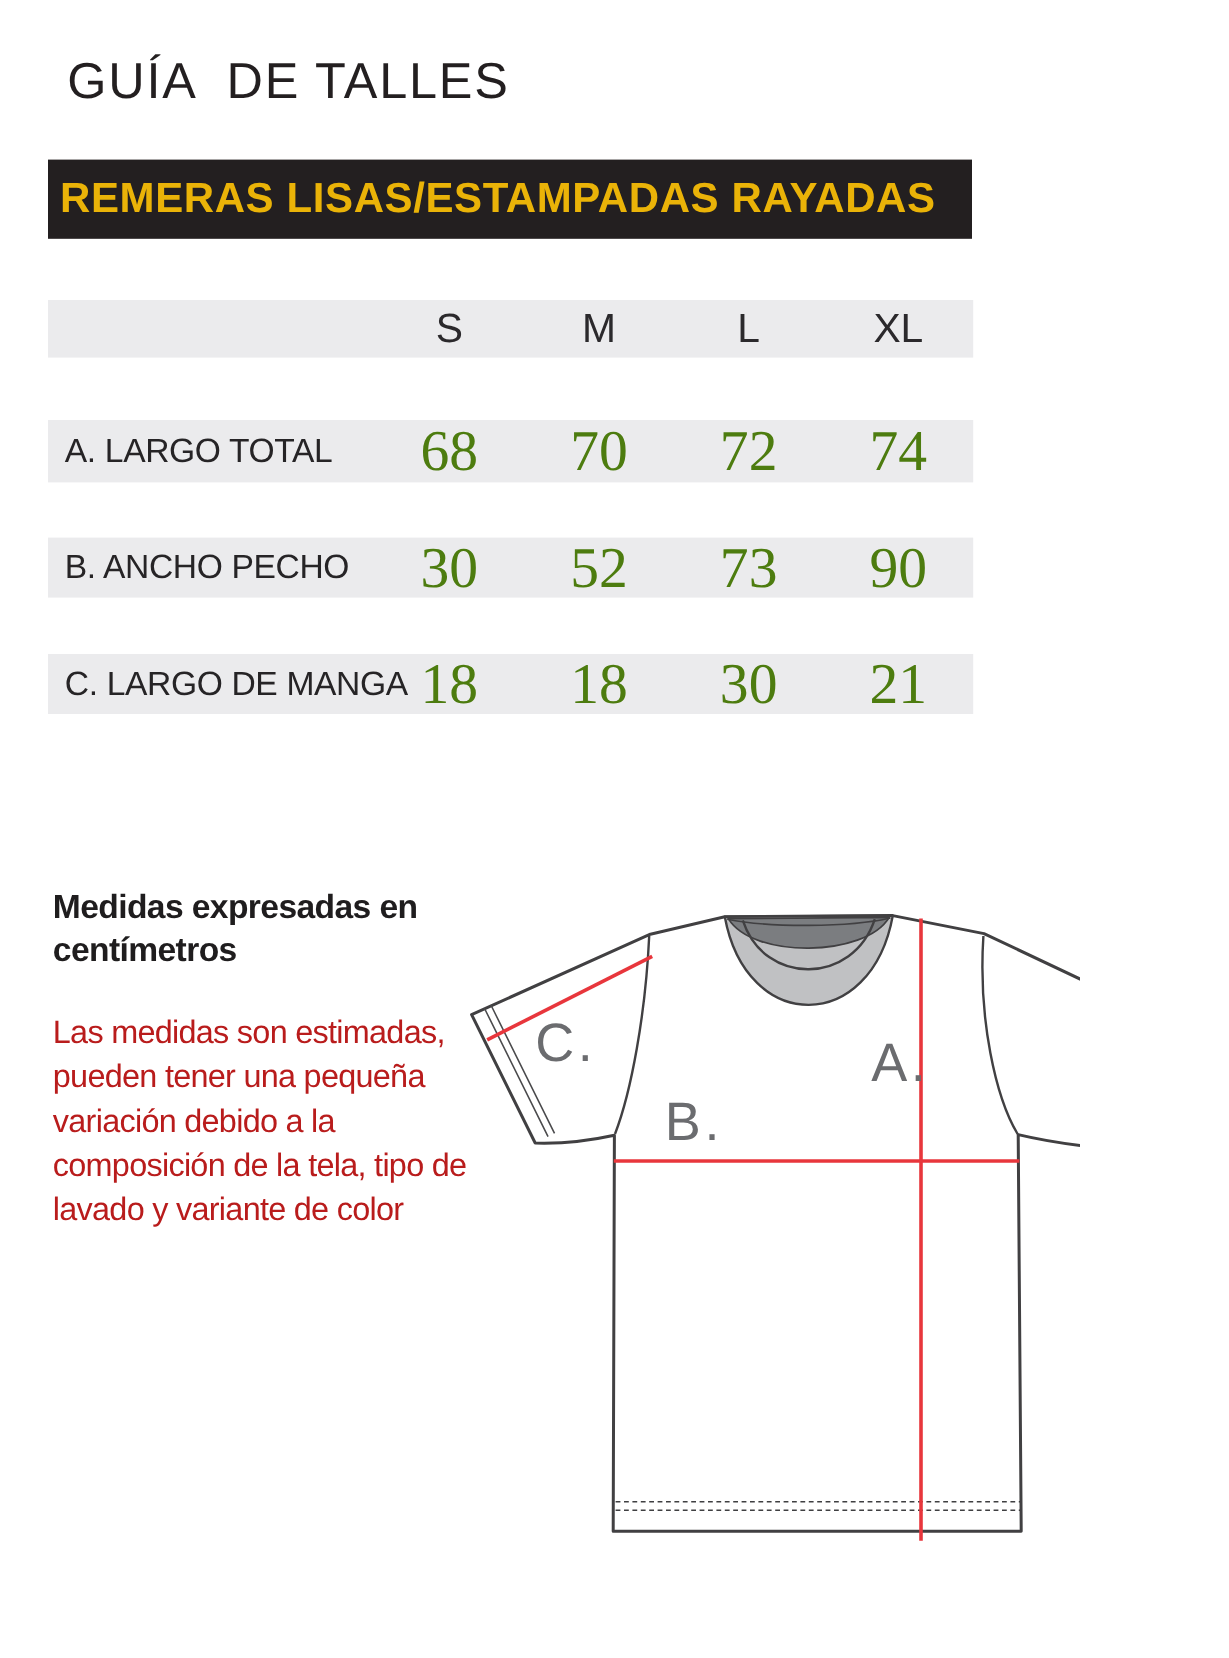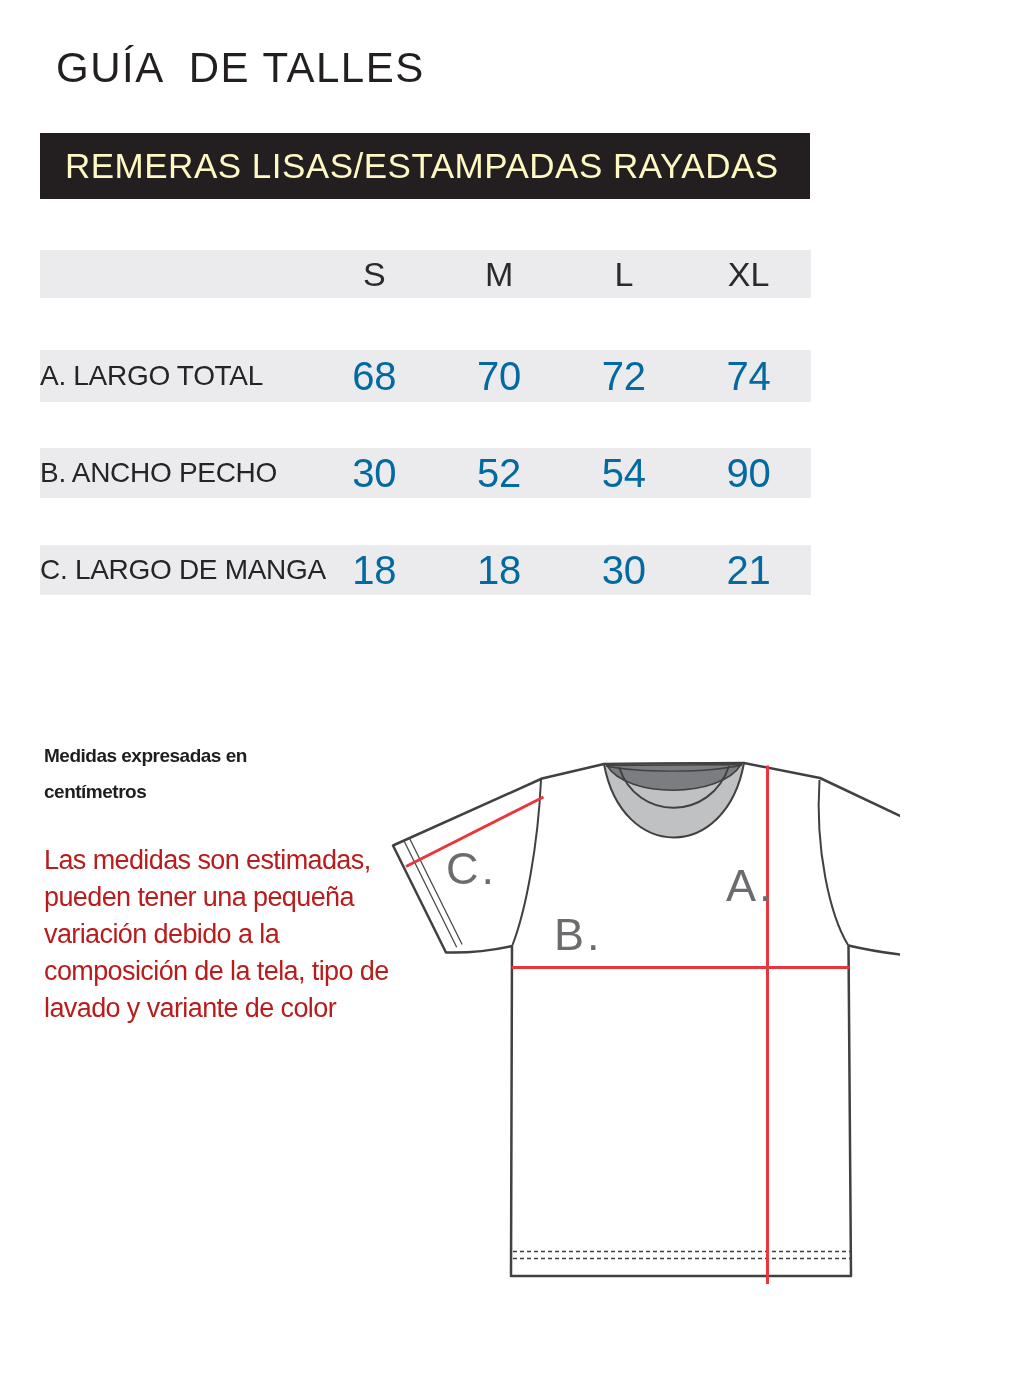--- a/index.html
+++ b/index.html
@@ -16,45 +16,45 @@
     color:#231f20;font-weight:400;
     white-space:pre;
   }
   .banner{
     position:absolute;left:40px;top:133px;
     width:770px;height:66px;
     background:#231f20;
     display:flex;align-items:center;
   }
   .banner-text{
-    color:#fef9c3;font-size:35px;letter-spacing:0.5px;
-    padding-left:25px;white-space:pre;
+    color:#eab308;font-size:35px;letter-spacing:0.5px;
+    padding-left:10px;white-space:pre;font-weight:bold;
   }
   .size-table{position:absolute;left:40px;top:250px;width:771px;}
   .trow{
     position:absolute;left:0;width:771px;
     background:#ebebed;
     display:flex;align-items:center;
   }
   .trow.thead{top:0;height:48px;}
   .trow.r0{top:100px;height:52px;}
   .trow.r1{top:198px;height:50px;text-align:center;}
   .trow.r2{top:295px;height:50px;}
   .cell{display:flex;align-items:center;justify-content:center;}
   .cell.lab{
     width:272px;justify-content:flex-start;
-    padding-left:0;box-sizing:border-box;
+    padding-left:14px;box-sizing:border-box;
     font-size:28px;letter-spacing:-0.3px;color:#262426;
     white-space:nowrap;
   }
-  .cell.val{flex:1;font-size:40px;color:#0369a1;}
+  .cell.val{flex:1;font-size:48px;color:#4d7c0f;font-family:Liberation Serif, serif;}
   .cell.hval{flex:1;font-size:34px;color:#2b292c;}
   .notes-heading{
     position:absolute;left:44px;top:738px;
-    font-size:19px;font-weight:700;line-height:36px;
+    font-size:28px;font-weight:700;line-height:36px;
     letter-spacing:-0.5px;color:#1f1d1e;white-space:pre-line;
   }
   .notes-body{
     position:absolute;left:44px;top:842px;
     font-size:27px;line-height:37px;letter-spacing:-0.6px;
     color:#b91c1c;white-space:pre-line;
   }
   .shirt-svg{position:absolute;left:380px;top:752px;}
   .diagram-label{
     font-family:"Liberation Sans",sans-serif;
@@ -86,21 +86,21 @@
       <div class="cell val">68</div>
       <div class="cell val">70</div>
       <div class="cell val">72</div>
       <div class="cell val">74</div>
     </div>
 
     <div class="trow r1">
       <div class="cell lab">B. ANCHO PECHO</div>
       <div class="cell val">30</div>
       <div class="cell val">52</div>
-      <div class="cell val">54</div>
+      <div class="cell val">73</div>
       <div class="cell val">90</div>
     </div>
 
     <div class="trow r2">
       <div class="cell lab">C. LARGO DE MANGA</div>
       <div class="cell val">18</div>
       <div class="cell val">18</div>
       <div class="cell val">30</div>
       <div class="cell val">21</div>
     </div>

